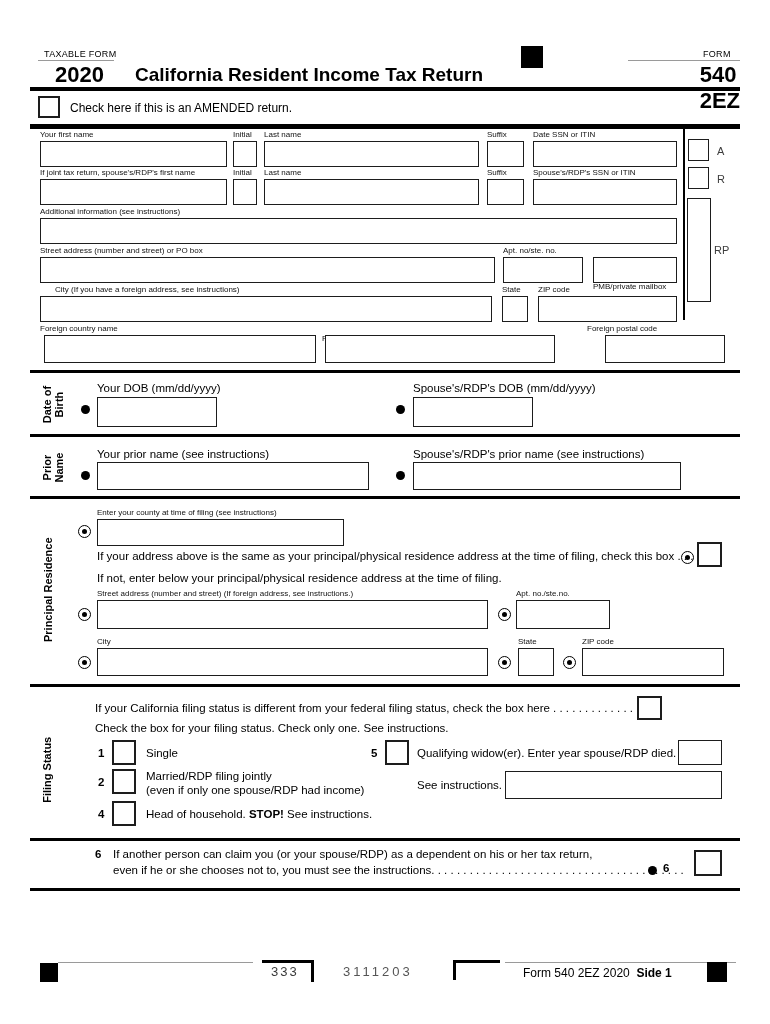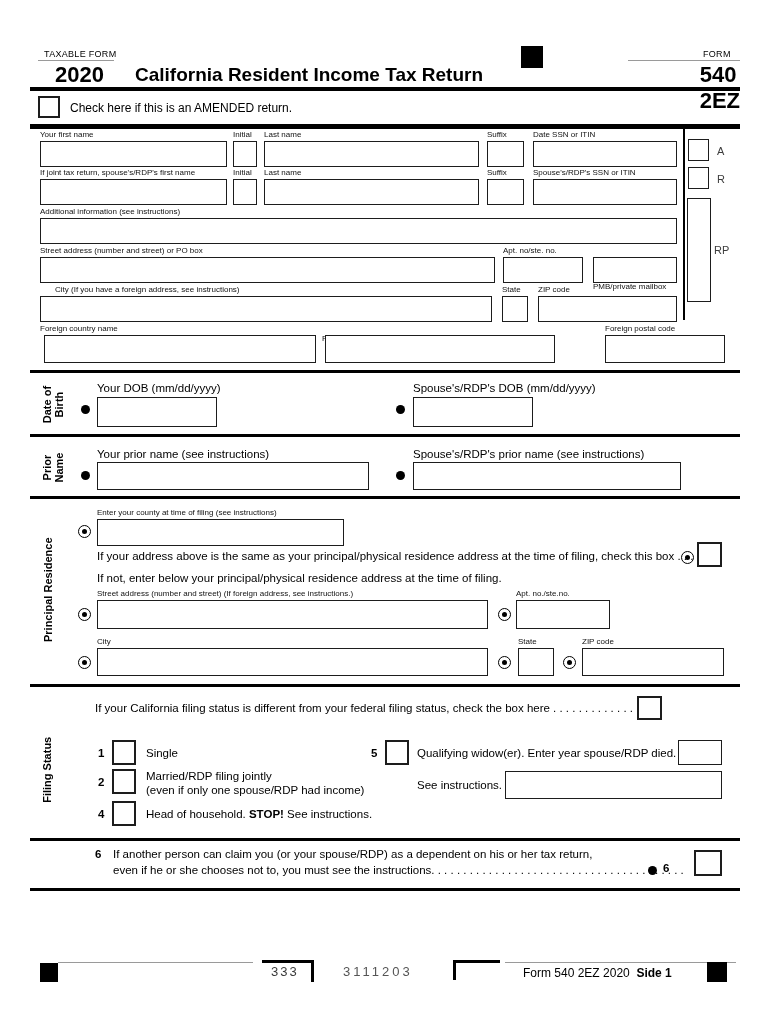--- a/index.html
+++ b/index.html
@@ -92,21 +92,21 @@
   <div class="abs box" style="left:40px;top:296px;width:452px;height:26px;"></div>
   <div class="abs lbl" style="left:502px;top:286px;">State</div>
   <div class="abs box" style="left:502px;top:296px;width:26px;height:26px;"></div>
   <div class="abs lbl" style="left:538px;top:286px;">ZIP code</div>
   <div class="abs box" style="left:538px;top:296px;width:139px;height:26px;"></div>
 
   <div class="abs lbl" style="left:40px;top:325px;">Foreign country name</div>
   <div class="abs box" style="left:44px;top:335px;width:272px;height:28px;"></div>
   <div class="abs lbl" style="left:322px;top:325px;margin-top:10px;">Foreign province/state/county</div>
   <div class="abs box" style="left:325px;top:335px;width:230px;height:28px;"></div>
-  <div class="abs lbl" style="left:605px;top:325px;">Foreign postal code</div>
+  <div class="abs lbl" style="left:587px;top:325px;">Foreign postal code</div>
   <div class="abs box" style="left:605px;top:335px;width:120px;height:28px;"></div>
 
   <div class="abs rule" style="left:30px;top:370px;width:710px;height:3px;"></div>
 
   <div class="abs vwrap" style="left:30px;top:381px;width:48px;height:48px;">
     <div class="vtext"><span>Date of</span><br><span>Birth</span></div>
   </div>
   <div class="abs txt" style="left:97px;top:382px;">Your DOB (mm/dd/yyyy)</div>
   <div class="abs bullet" style="left:81px;top:405px;"></div>
   <div class="abs box" style="left:97px;top:397px;width:120px;height:30px;"></div>
@@ -157,20 +157,21 @@
   <div class="abs bullseye" style="left:563px;top:656px;"></div>
   <div class="abs box" style="left:582px;top:648px;width:142px;height:28px;"></div>
 
   <div class="abs rule" style="left:30px;top:684px;width:710px;height:3px;"></div>
 
   <div class="abs vwrap" style="left:28px;top:710px;width:40px;height:120px;">
     <div class="vtext">Filing Status</div>
   </div>
   <div class="abs txt" style="left:95px;top:702px;">If your California filing status is different from your federal filing status, check the box here . . . . . . . . . . . . . . . .</div>
   <div class="abs cb" style="left:637px;top:696px;width:25px;height:24px;"></div>
+  <div class="abs txt" style="left:95px;top:722px;">Check the box for your filing status. Check only one. See instructions.</div>
 
   <div class="abs txt b" style="left:98px;top:747px;">1</div>
   <div class="abs cb" style="left:112px;top:740px;width:24px;height:25px;"></div>
   <div class="abs txt" style="left:146px;top:747px;">Single</div>
 
   <div class="abs txt b" style="left:371px;top:747px;">5</div>
   <div class="abs cb" style="left:385px;top:740px;width:24px;height:25px;"></div>
   <div class="abs txt" style="left:417px;top:747px;">Qualifying widow(er). Enter year spouse/RDP died.</div>
   <div class="abs box" style="left:678px;top:740px;width:44px;height:25px;"></div>
 

